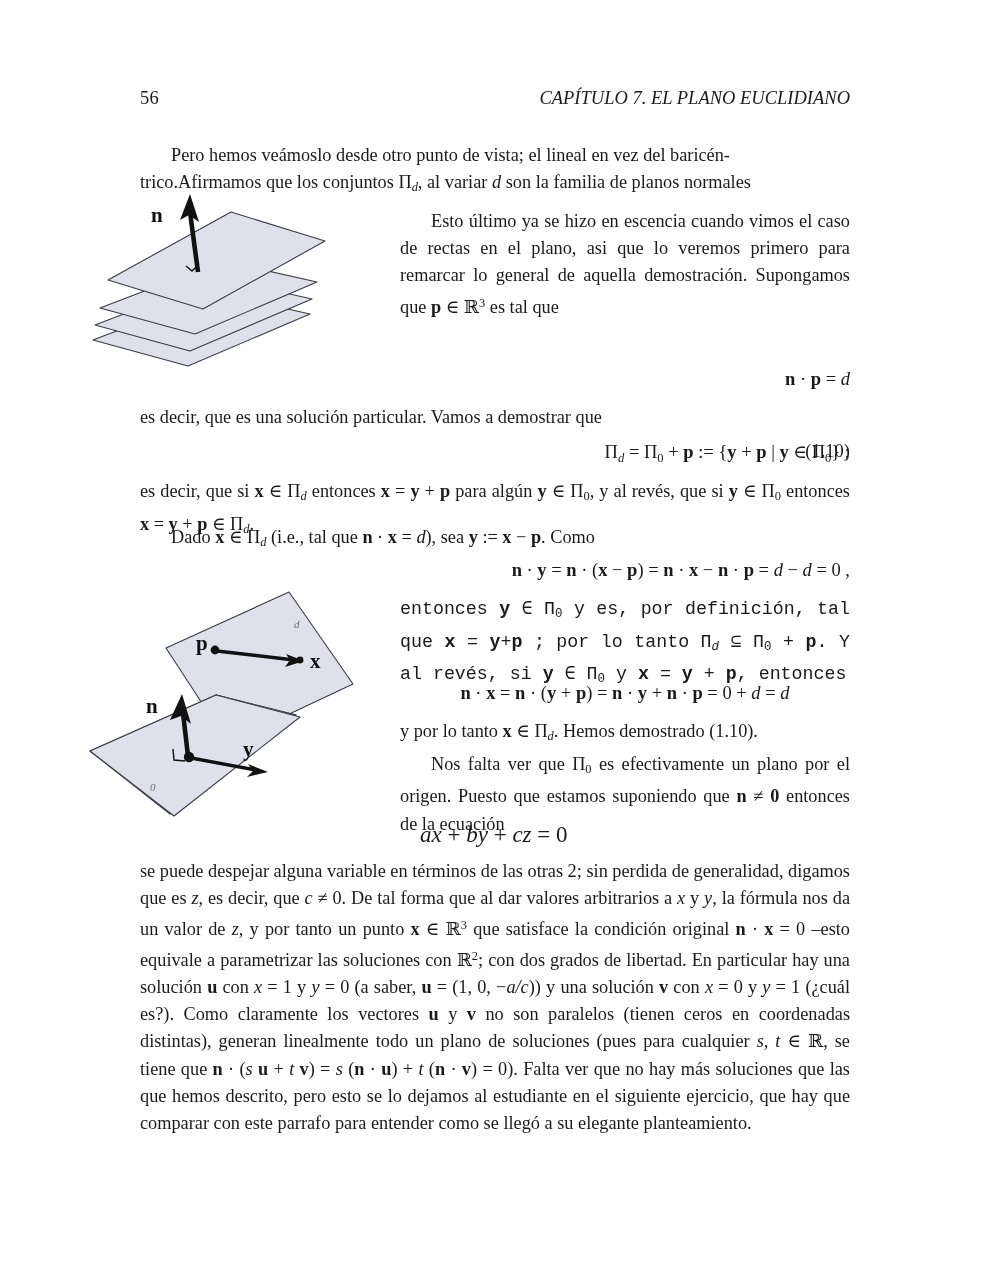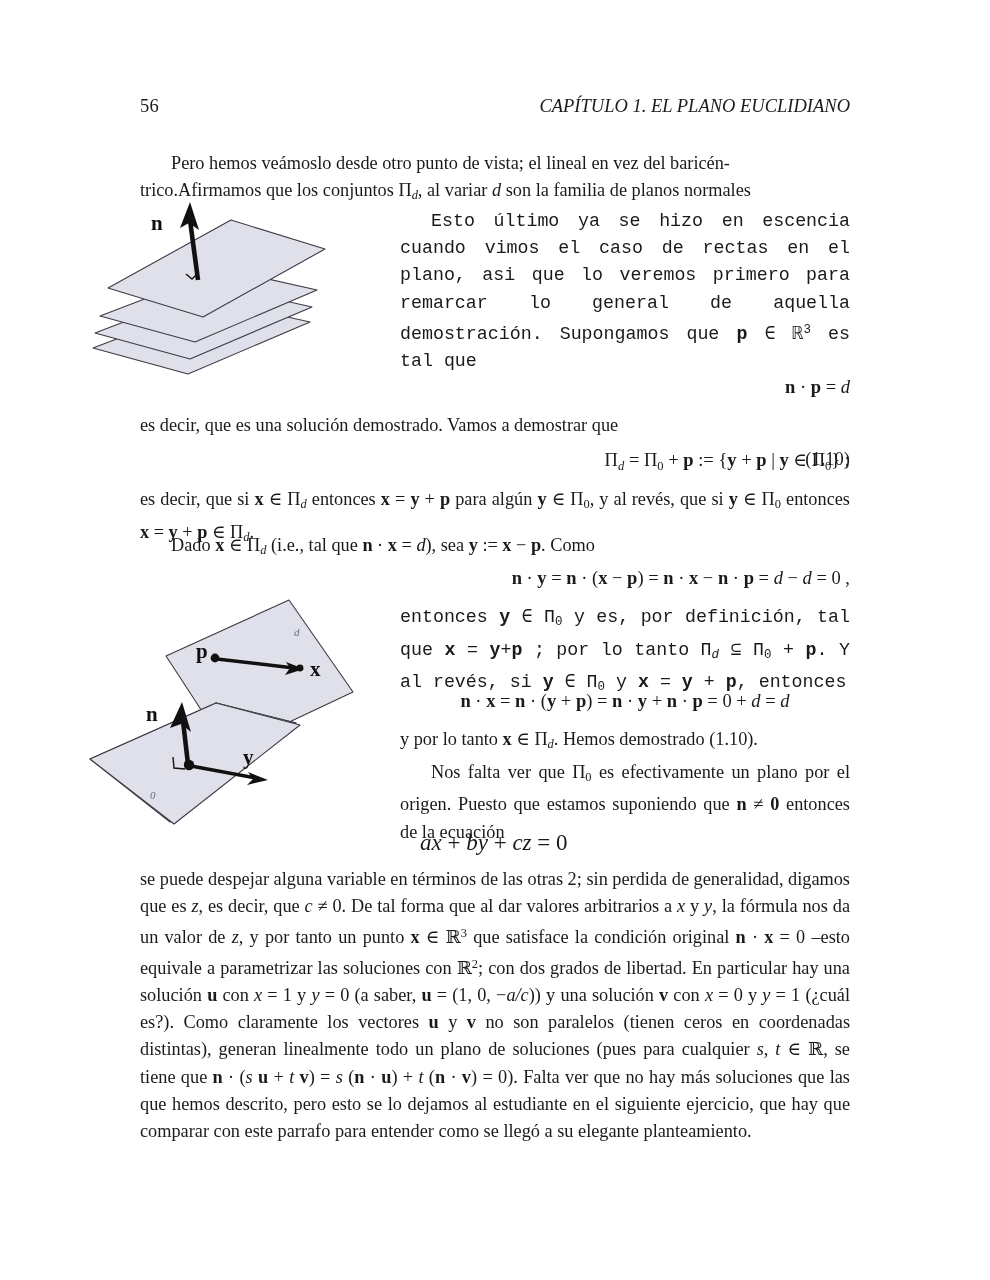--- a/index.html
+++ b/index.html
@@ -11,21 +11,21 @@
     width: 990px;
     height: 1280px;
     position: relative;
     overflow: hidden;
     font-family: "Liberation Serif", "DejaVu Serif", serif;
     color: #1a1a1a;
   }
 
   .page {
     position: absolute;
-    left: 0; top: 8px;
+    left: 0; top: 0;
     width: 990px;
     height: 1032px;
   }
 
   
   .header {
     position: absolute;
     left: 140px;
     top: 88px;
     width: 710px;
@@ -139,21 +139,21 @@
   }
   .dot { fill: #111111; }
 </style>
 </head>
 <body>
 
 <div class="page">
 
   <div class="header">
     <div class="folio">56</div>
-    <div class="running-title">CAPÍTULO 1.  EL PLANO EUCLIDIANO</div>
+    <div class="running-title">CAPÍTULO 7.  EL PLANO EUCLIDIANO</div>
   </div>
 
   <div class="col full" style="left:140px; top:142px; width:710px;">
     <div style="text-indent:31px;">Pero hemos veámoslo desde otro punto de vista; el lineal en vez del baricén-</div>
     <div>trico.Afirmamos que los conjuntos Π<span class="sub">d</span>, al variar <span class="it">d</span> son la familia de planos normales</div>
   </div>
 
   <div class="figure" id="figure-planes-stack">
     <svg width="250" height="215" viewBox="0 0 250 215">
 
@@ -166,29 +166,29 @@
       <path class="rt-angle" d="M 98,76 L 104,81 L 110,75"></path>
 
       <line class="vec" x1="110" y1="82" x2="102" y2="22"></line>
       <polygon class="dot" points="102,4 92,30 101,25 111,32"></polygon>
 
       <text class="fig-label" x="63" y="32">n</text>
     </svg>
   </div>
 
   <div class="col right-col" style="top:196px;">
-    <div class="indent" style="margin-top:4px;font-family:Liberation Mono, monospace;">Esto último ya se hizo en escencia cuando vimos el caso de rectas en el plano, asi que lo veremos primero para remarcar lo general de aquella demostración. Supongamos que <span class="bm">p</span> ∈ ℝ<span class="sup">3</span> es tal que</div>
+    <div class="indent" style="margin-top:12px;">Esto último ya se hizo en escencia cuando vimos el caso de rectas en el plano, asi que lo veremos primero para remarcar lo general de aquella demostración. Supongamos que <span class="bm">p</span> ∈ ℝ<span class="sup">3</span> es tal que</div>
   </div>
 
   <div class="eq eq-centered" style="top:369px;">
     <span><span class="bm">n</span> · <span class="bm">p</span> = <span class="it">d</span></span>
   </div>
 
   <div class="col full" style="top:404px;">
-    <div>es decir, que es una solución demostrado. Vamos a demostrar que</div>
+    <div>es decir, que es una solución particular. Vamos a demostrar que</div>
   </div>
 
   <div class="eq eq-centered" style="top:441px;">
     <span>Π<span class="sub">d</span> = Π<span class="sub0">0</span> + <span class="bm">p</span> := {<span class="bm">y</span> + <span class="bm">p</span> | <span class="bm">y</span> ∈ Π<span class="sub0">0</span>} ;</span>
     <span class="eq-num">(1.10)</span>
   </div>
 
   <div class="col full" style="top:478px;">
     <div>es decir, que si <span class="bm">x</span> ∈ Π<span class="sub">d</span> entonces <span class="bm">x</span> = <span class="bm">y</span> + <span class="bm">p</span> para algún <span class="bm">y</span> ∈ Π<span class="sub0">0</span>, y al revés, que si <span class="bm">y</span> ∈ Π<span class="sub0">0</span> entonces <span class="bm">x</span> = <span class="bm">y</span> + <span class="bm">p</span> ∈ Π<span class="sub">d</span>.</div>
   </div>

